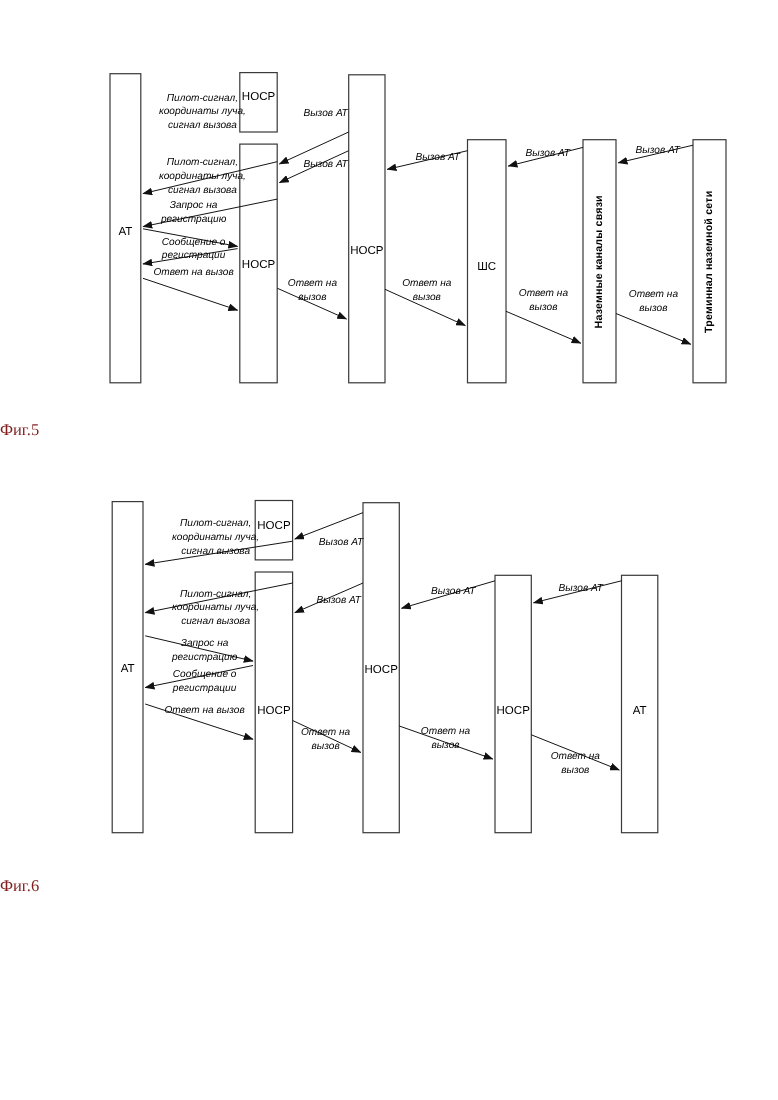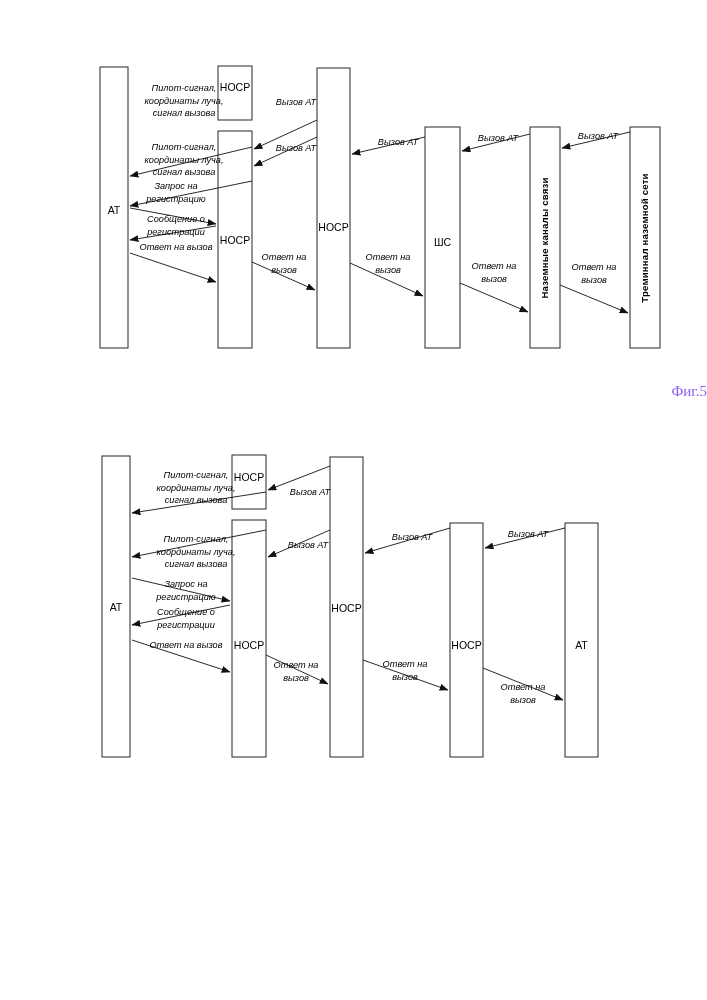--- a/index.html
+++ b/index.html
@@ -17,22 +17,22 @@
     dominant-baseline:middle;
   }
   .lane-label.vert{font-size:9.6px;font-weight:bold;letter-spacing:.2px;}
   .msg{stroke:#111;stroke-width:.9;fill:none;}
   .msg-label{
     font-family:"Liberation Sans",sans-serif;
     font-style:italic;font-size:9.2px;fill:#000;
     text-anchor:middle;dominant-baseline:middle;
   }
   .caption{
-    position:absolute;width:100%;text-align:right;
-    font-family:"Liberation Serif",serif;font-size:15px;color:#8b5cf6;
+    position:absolute;width:100%;text-align:left;
+    font-family:"Liberation Serif",serif;font-size:15px;color:#7f1d1d;
   }
 </style>
 </head>
 <body>
 
 <div id="sheet">
 
   <svg class="fig" id="fig5-svg" width="707" height="420">
       <defs>
         <marker id="f5-arrow" markerWidth="9" markerHeight="7" refX="8.4" refY="3.5" orient="auto" markerUnits="userSpaceOnUse">
@@ -219,14 +219,15 @@
         <text x="405" y="665" class="msg-label">Ответ на</text>
         <text x="405" y="677.5" class="msg-label">вызов</text>
       </g>
       <g>
         <line x1="483" y1="668" x2="563" y2="700" class="msg" marker-end="url(#f6-arrow)"></line>
         <text x="523" y="688" class="msg-label">Ответ на</text>
         <text x="523" y="700.5" class="msg-label">вызов</text>
       </g>
     </svg>
 
+  <div class="caption" style="top:798px;">Фиг.6</div>
 
 </div>
 
 </body></html>

